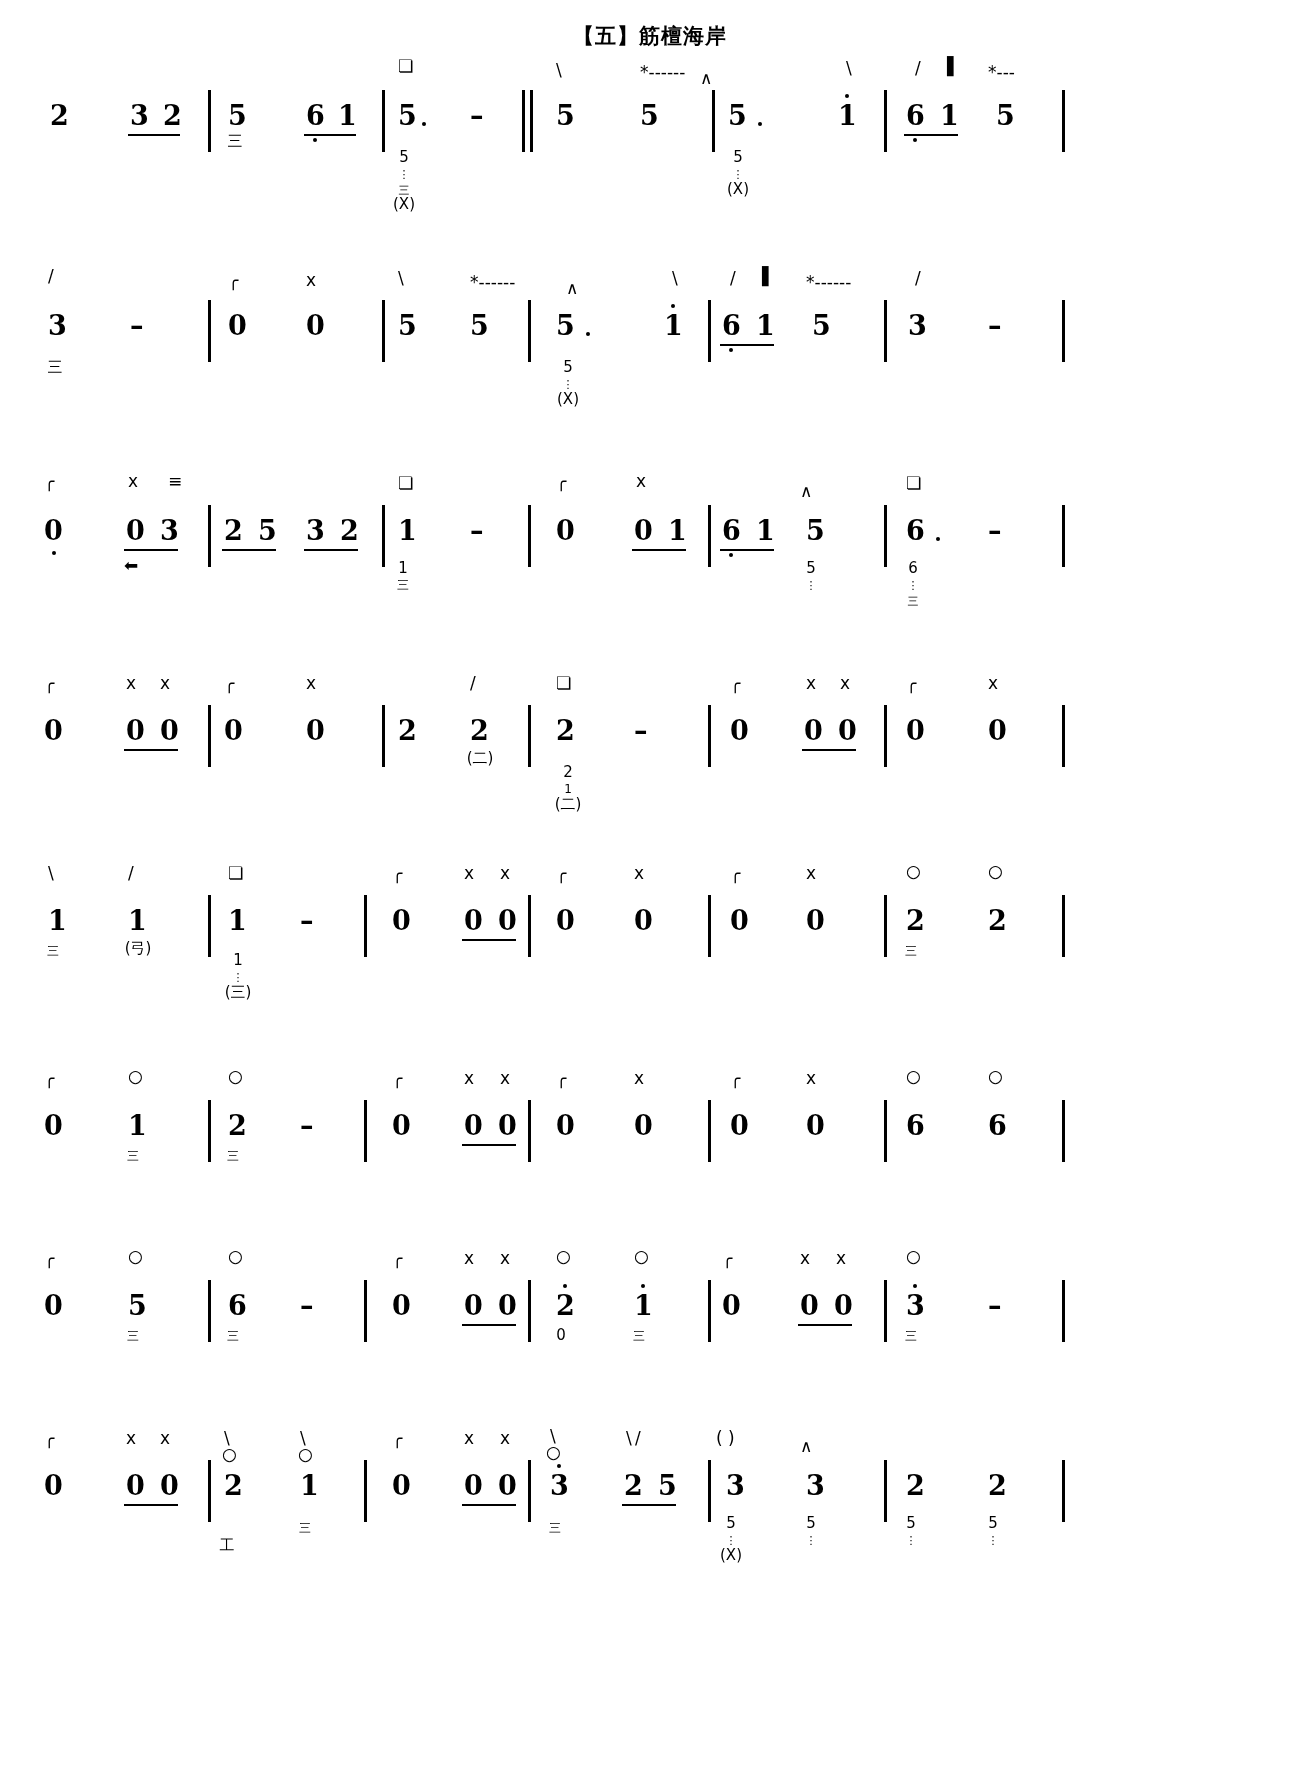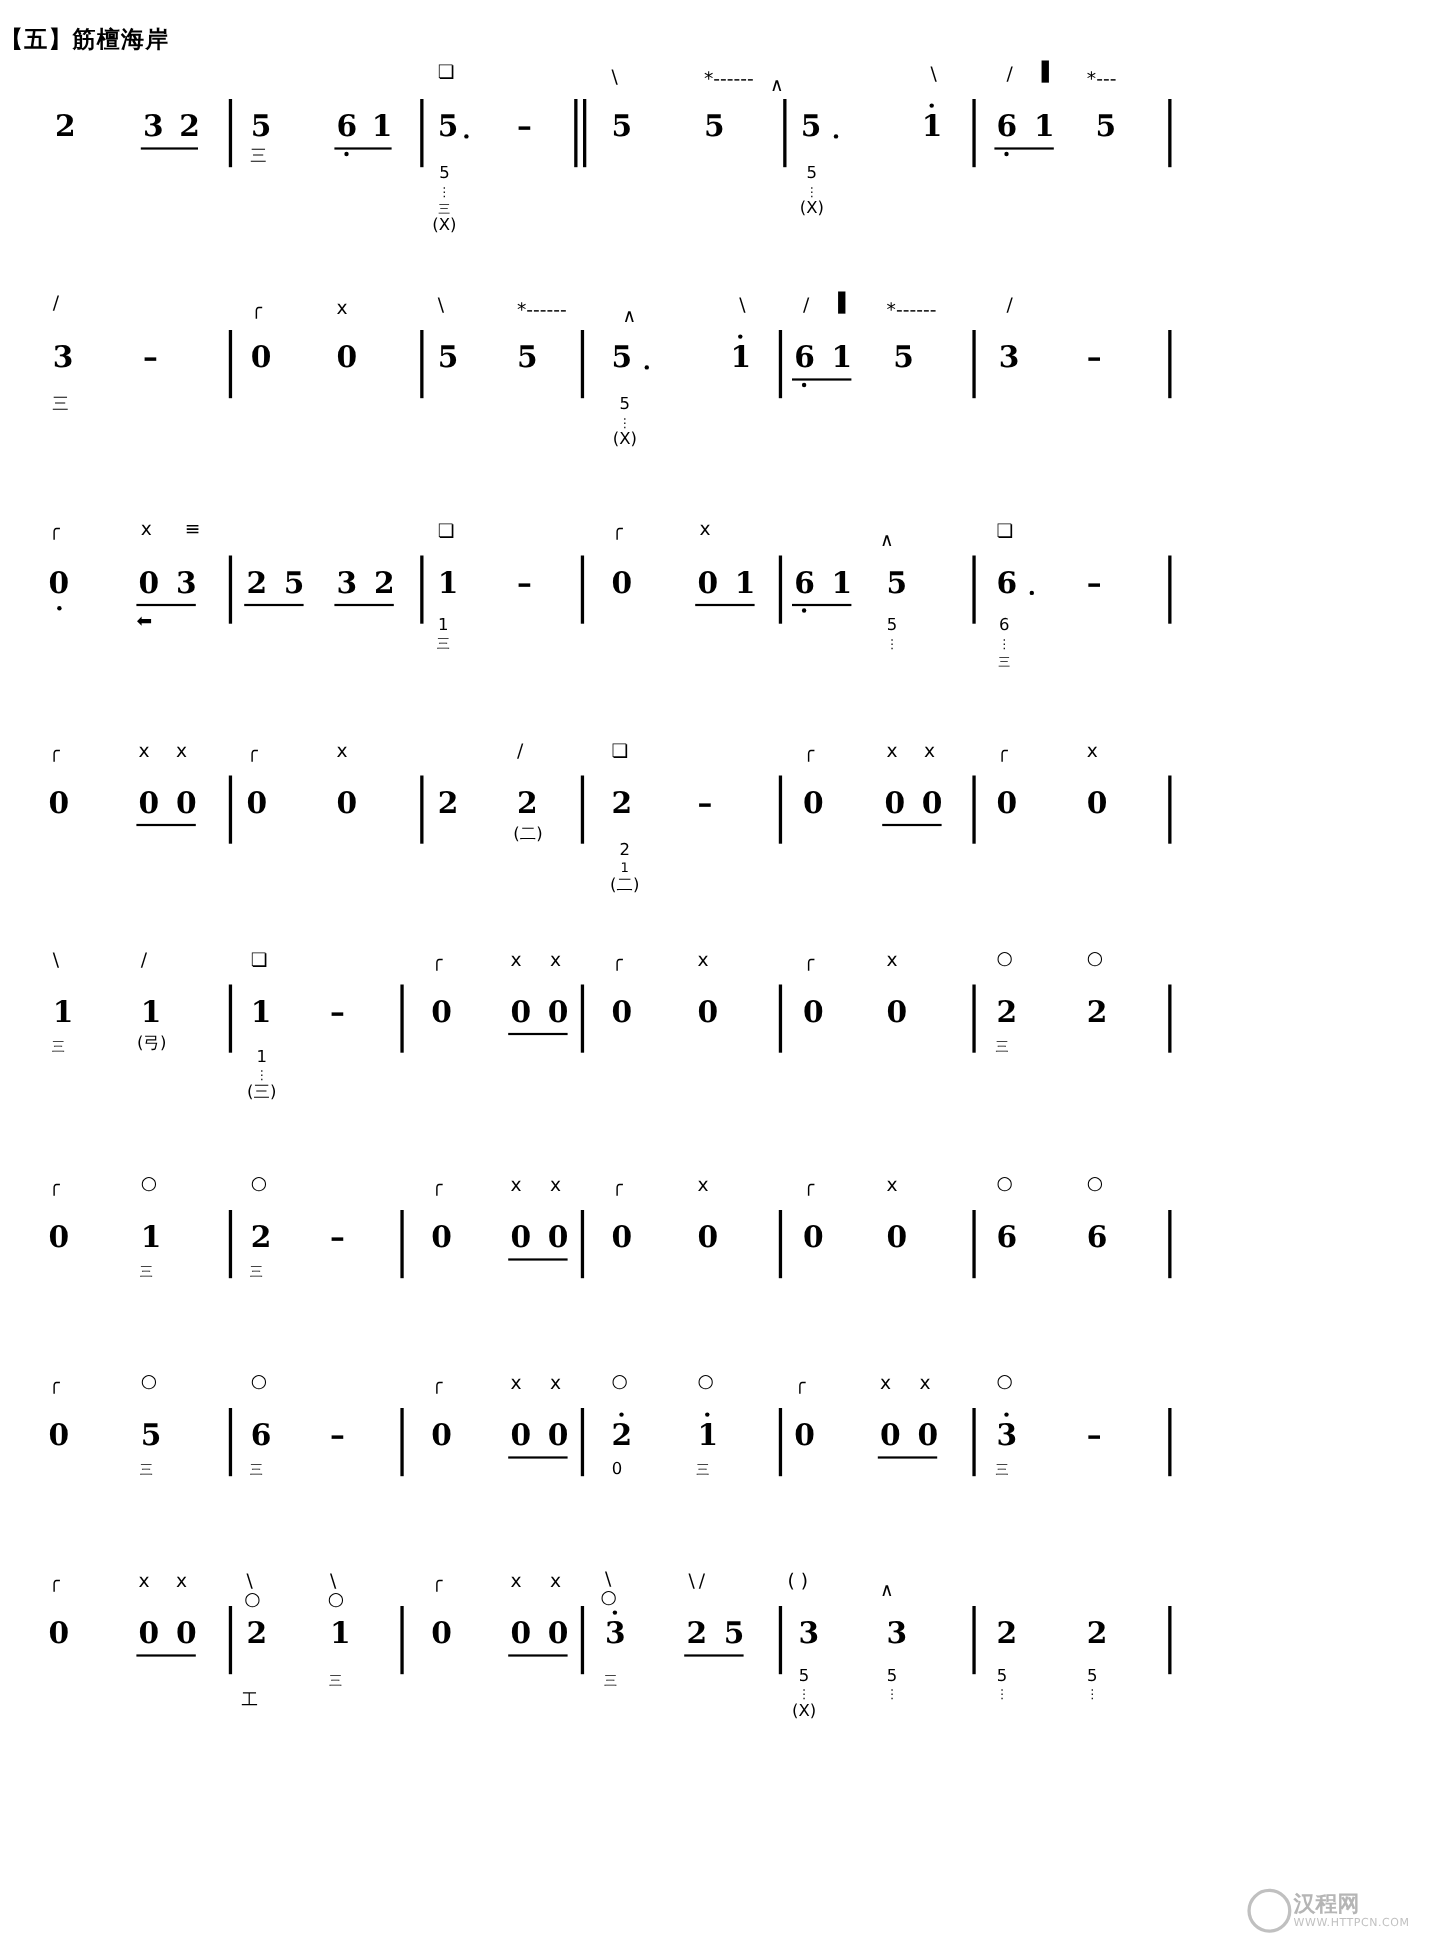--- a/index.html
+++ b/index.html
@@ -8,20 +8,21 @@
     background:#ffffff;
     font-family:"Liberation Serif",serif;
     color:#000;
     position:relative;
     overflow:hidden;
   }
   .sheet{position:relative;width:1300px;height:1777px;}
   .title{
     position:absolute;
     top:22px;left:0;width:1300px;
+    text-align:center;
     font-family:"DejaVu Sans",sans-serif;
     font-weight:bold;
     font-size:21px;
     letter-spacing:1px;
   }
   
   .system{position:absolute;left:0;width:1300px;}
   .note{
     position:absolute;
     font-size:27px;
@@ -510,19 +511,14 @@
     <div class="barline" style="left:884px;top:40px;height:62px;"></div>
 
     <div class="note" style="left:906px;top:52px;">2</div>
     <div class="sub" style="left:896px;top:96px;width:30px;">5<br><span style="font-size:11px;">⋮</span></div>
     <div class="note" style="left:988px;top:52px;">2</div>
     <div class="sub" style="left:978px;top:96px;width:30px;">5<br><span style="font-size:11px;">⋮</span></div>
 
     <div class="barline" style="left:1062px;top:40px;height:62px;"></div>
   </div>
 
-  <div class="wm">
-    <div class="wmcircle"></div>
-    <div class="wmtxt">汉程网</div>
-    <div class="wmurl">WWW.HTTPCN.COM</div>
-  </div>
 
 </div>
 
 </body></html>

